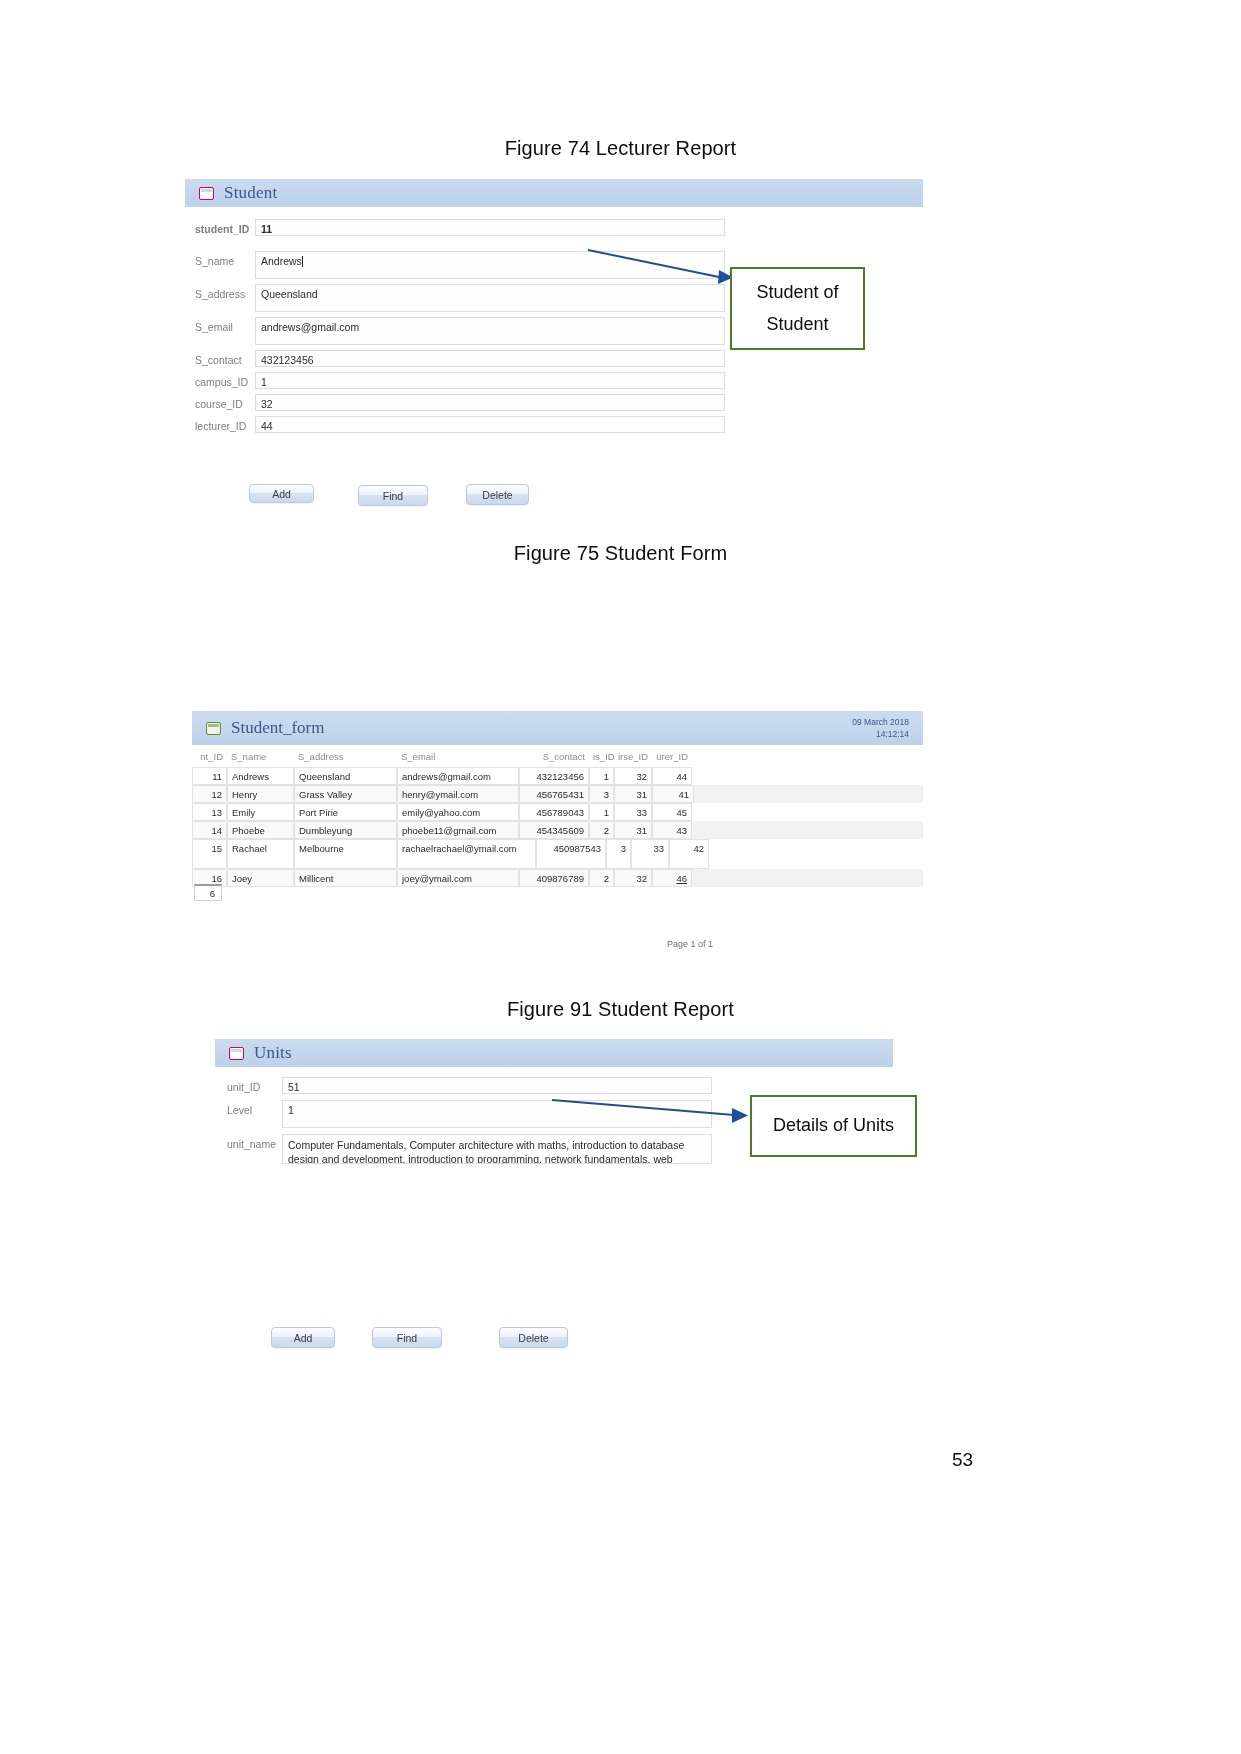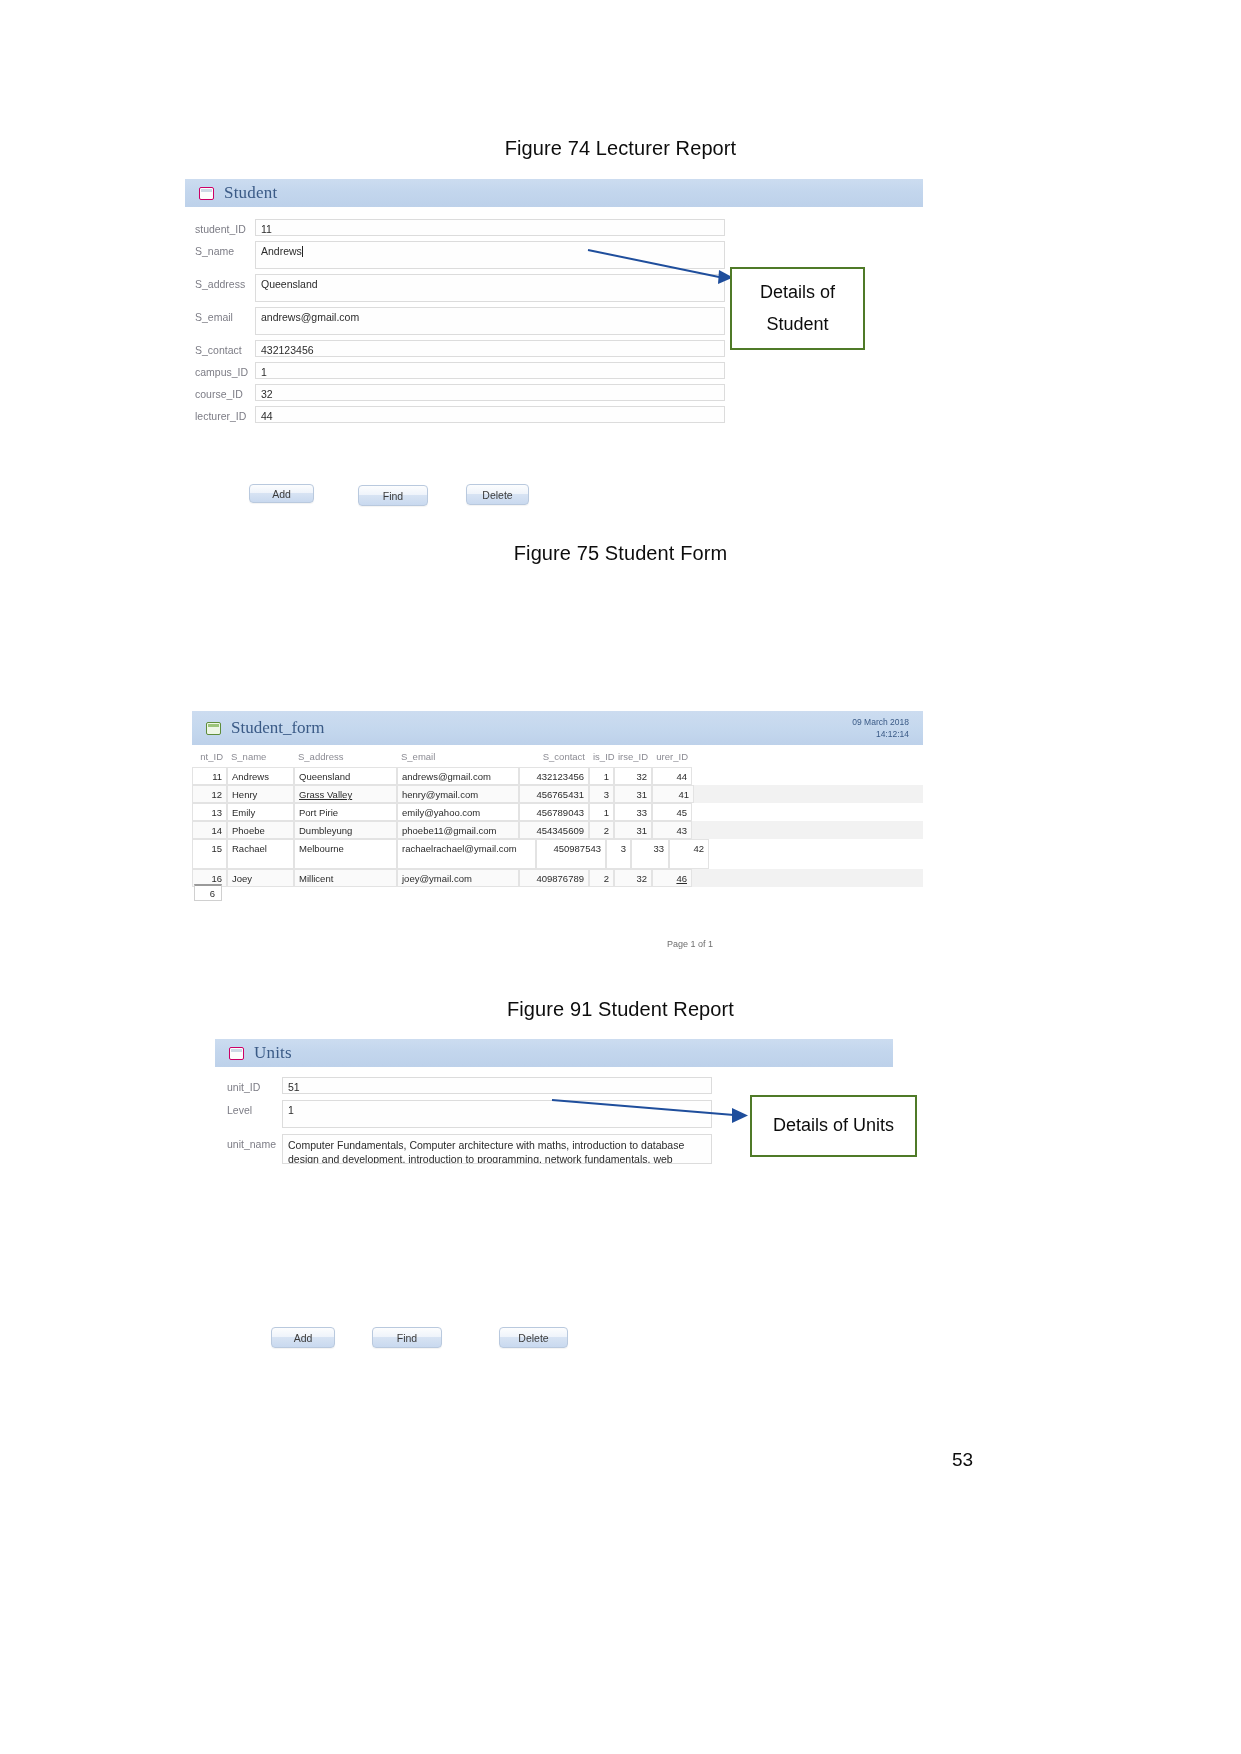--- a/index.html
+++ b/index.html
@@ -111,21 +111,21 @@
   <div class="caption" style="top:137px;">Figure 74 Lecturer Report</div>
 
   <div class="acc-window" style="left:185px; top:179px; width:738px; height:300px;">
 
     <div class="acc-titlebar">
       <span class="acc-icon"></span>
       <span class="acc-title">Student</span>
     </div>
 
     <div style="position:absolute; left:10px; top:40px; width:720px;">
-      <div class="frow" style="margin-bottom:5px;">
+      <div class="frow" style="margin-bottom:15px;font-weight:bold;">
         <div class="flabel" style="width:60px;">student_ID</div>
         <div class="fbox" style="width:470px; height:17px;">11</div>
       </div>
 
       <div class="frow" style="margin-bottom:5px;">
         <div class="flabel" style="width:60px;">S_name</div>
         <div class="fbox tall" style="width:470px; height:28px;"><span>Andrews</span><span class="caret"></span></div>
       </div>
 
       <div class="frow" style="margin-bottom:5px;">
@@ -162,21 +162,21 @@
 
   <div class="abtn" style="left:249px; top:484px; width:63px; height:17px;">Add</div>
   <div class="abtn" style="left:358px; top:485px; width:68px; height:19px;">Find</div>
   <div class="abtn" style="left:466px; top:484px; width:61px; height:19px;">Delete</div>
 
   <svg class="arrow-svg" style="left:588px; top:248px; width:150px; height:40px;" viewBox="0 0 150 40">
     <line x1="0" y1="2" x2="131" y2="29" stroke="#1f4e9c" stroke-width="2"></line>
     <polygon points="131,22 145,29.5 130,36" fill="#1f4e9c"></polygon>
   </svg>
   <div class="callout" style="left:730px; top:267px; width:135px; height:83px;">
-    <span>Details of</span>
+    <span>Student of</span>
     <span>Student</span>
   </div>
 
   <div class="caption" style="top:542px;">Figure 75 Student Form</div>
 
   <div class="rep-window" style="left:192px; top:711px; width:731px; height:190px;">
 
     <div class="rep-titlebar">
       <div class="rep-title-left">
         <span class="acc-icon green"></span>
@@ -207,21 +207,21 @@
         <div class="cell bx" style="width:122px;">andrews@gmail.com</div>
         <div class="cell bx num" style="width:70px;">432123456</div>
         <div class="cell bx num" style="width:25px;">1</div>
         <div class="cell bx num" style="width:38px;">32</div>
         <div class="cell bx num" style="width:40px;">44</div>
       </div>
 
       <div class="rep-row alt" style="height:18px;">
         <div class="cell bx num" style="width:35px;">12</div>
         <div class="cell bx" style="width:67px;">Henry</div>
-        <div class="cell bx" style="width:103px;text-decoration:underline;">Grass Valley</div>
+        <div class="cell bx" style="width:103px;">Grass Valley</div>
         <div class="cell bx" style="width:122px;">henry@ymail.com</div>
         <div class="cell bx num" style="width:70px;">456765431</div>
         <div class="cell bx num" style="width:25px;">3</div>
         <div class="cell bx num" style="width:38px;">31</div>
         <div class="cell bx num" style="width:42px;">41</div>
       </div>
 
       <div class="rep-row" style="height:18px;">
         <div class="cell bx num" style="width:35px;">13</div>
         <div class="cell bx" style="width:67px;">Emily</div>

